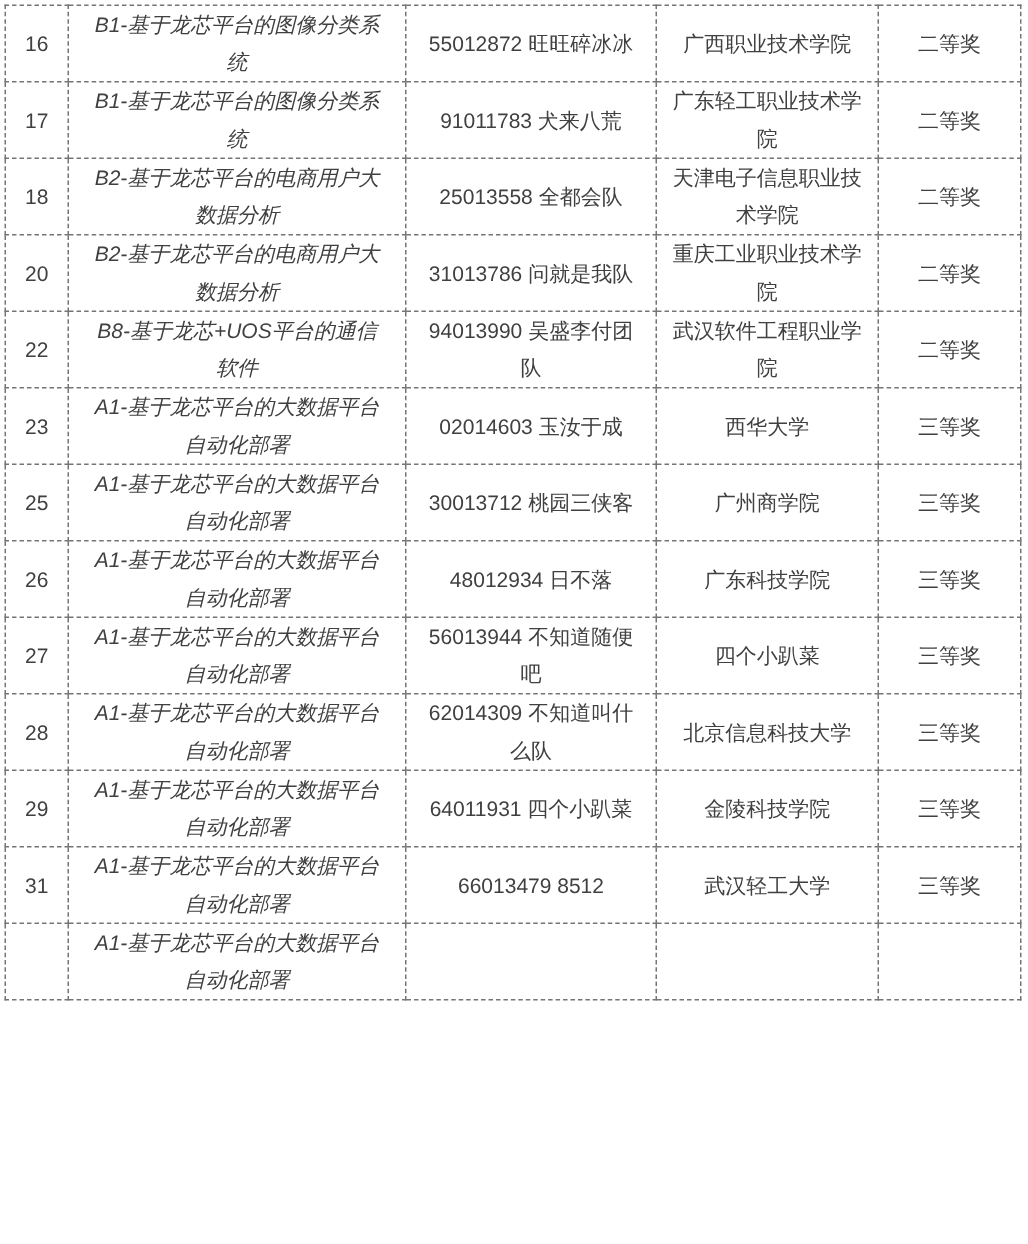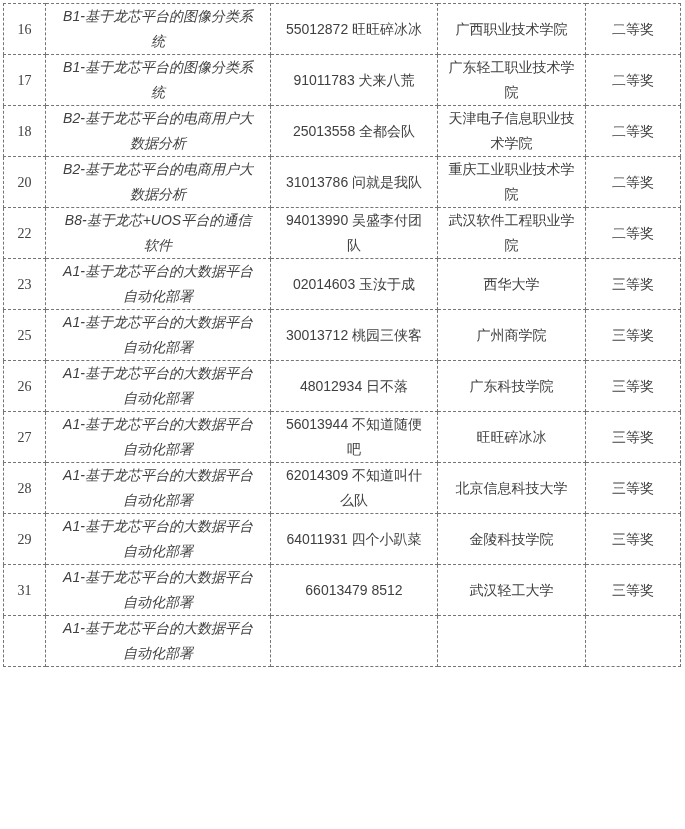--- a/index.html
+++ b/index.html
@@ -27,21 +27,21 @@
   table.results td {
     border: 1px dashed #757575;
     text-align: center;
     vertical-align: middle;
     color: #404040;
     font-size: 14px;
     line-height: 25px;
     padding: 0;
     overflow: hidden;
   }
-  td.col-num .cell-text   { padding: 0 2px; font-family: Liberation Serif, serif; }
+  td.col-num .cell-text   { padding: 0 2px; }
   td.col-project .cell-text { padding: 0 12px; font-style: italic; }
   td.col-team .cell-text    { padding: 0 10px; }
   td.col-school .cell-text  { padding: 0 6px; }
   td.col-award .cell-text   { padding: 0 4px; }
   .cell-text {
     word-break: break-word;
   }
 </style>
 </head>
 <body>
@@ -196,21 +196,21 @@
     <td class="col-num">
             <div class="cell-text">27</div>
           </td>
     <td class="col-project">
             <div class="cell-text">A1-基于龙芯平台的大数据平台自动化部署</div>
           </td>
     <td class="col-team">
             <div class="cell-text">56013944 不知道随便吧</div>
           </td>
     <td class="col-school">
-            <div class="cell-text">旺旺碎冰冰</div>
+            <div class="cell-text">四个小趴菜</div>
           </td>
     <td class="col-award">
             <div class="cell-text">三等奖</div>
           </td>
   </tr>
         <tr>
     <td class="col-num">
             <div class="cell-text">28</div>
           </td>
     <td class="col-project">

